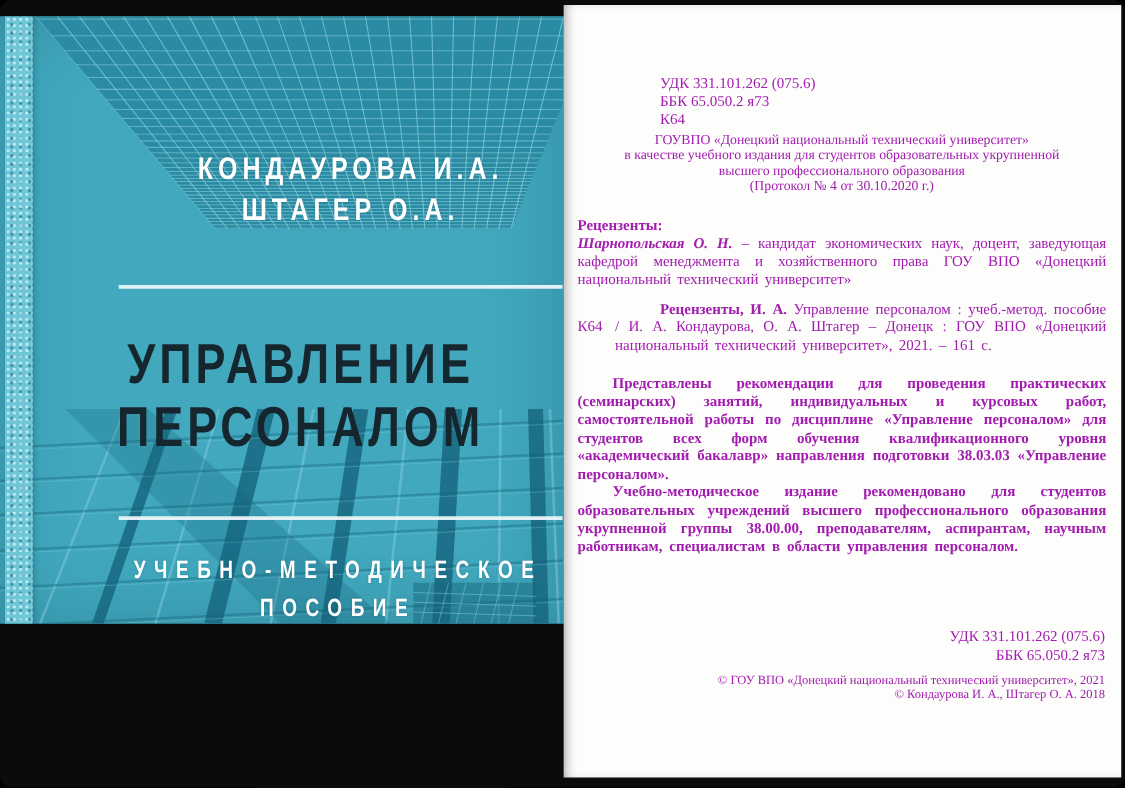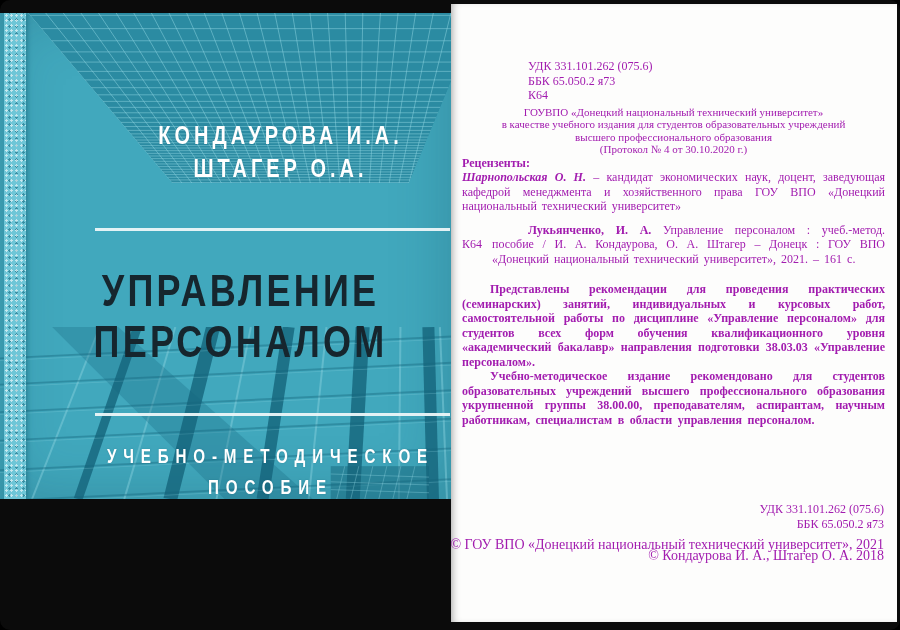--- a/index.html
+++ b/index.html
@@ -28,29 +28,29 @@
               color:var(--title-ink,#16262e);transform:translateX(15px) scaleX(.8);}
   .subtitle{top:428px;font-size:20px;line-height:31px;letter-spacing:9px;
             transform:translateX(45px) scaleX(.76);text-shadow:0 0 2px rgba(20,90,110,.35);}
 
   
   .page{position:absolute;left:451px;top:4px;width:446px;height:618px;background:#fdfdfc;
         color:#a21caf;box-shadow:inset 6px 0 10px -6px rgba(0,0,0,.45);
         padding:0 12px 0 11px;box-sizing:border-box;font-size:12px;line-height:14.5px;}
   .pg-class{margin:55px 0 0 66px;white-space:nowrap;}
   .pg-rec{margin-top:3px;text-align:center;font-size:11px;line-height:12.5px;}
-  .pg-reviewers{margin-top:0;text-align:justify;word-spacing:2px;}
+  .pg-reviewers{margin-top:17px;text-align:justify;word-spacing:2px;}
   .bold{font-weight:bold;} .bi{font-weight:bold;font-style:italic;}
   .card{position:relative;margin:9px 0 0 30px;text-align:justify;word-spacing:2px;text-indent:36px;}
   .card-sign{position:absolute;left:-30px;top:14.5px;text-indent:0;}
   .annot{margin-top:16px;text-align:justify;word-spacing:2.5px;font-weight:bold;}
   .annot p{margin:0;text-indent:28px;}
   .pg-footer{position:absolute;right:13px;top:498px;text-align:right;}
   .pg-footer .cls{white-space:nowrap;}
-  .copy{font-size:14px;line-height:11px;margin-top:8px;white-space:nowrap;}
+  .copy{font-size:10px;line-height:11px;margin-top:8px;white-space:nowrap;}
 </style>
 </head>
 <body>
 
 <div class="stage">
 
   <div class="cover">
     <svg id="cover-art" viewBox="0 0 450 622" preserveAspectRatio="none">
         <defs>
           <clipPath id="clipTop">
@@ -187,32 +187,32 @@
   <div class="page">
 
     <div class="pg-class">
       <div>УДК 331.101.262 (075.6)</div>
       <div>ББК 65.050.2 я73</div>
       <div>К64</div>
     </div>
 
     <div class="pg-rec">
       <div>ГОУВПО «Донецкий национальный технический университет»</div>
-      <div>в качестве учебного издания для студентов образовательных учреждений</div>
+      <div>в качестве учебного издания для студентов образовательных укрупненной</div>
       <div>высшего профессионального образования</div>
       <div>(Протокол № 4 от 30.10.2020 г.)</div>
     </div>
 
     <div class="pg-reviewers">
       <div class="bold">Рецензенты:</div>
       <div><span class="bi">Шарнопольская О. Н.</span> <span>– кандидат экономических наук, доцент, заведующая кафедрой менеджмента и хозяйственного права ГОУ ВПО «Донецкий национальный технический университет»</span></div>
     </div>
 
     <div class="card">
-      <span class="card-sign">К64</span><span class="bold">Лукьянченко, И. А.</span> <span>Управление персоналом : учеб.-метод. пособие / И. А. Кондаурова, О. А. Штагер – Донецк : ГОУ ВПО «Донецкий национальный технический университет», 2021. – 161 с.</span>
+      <span class="card-sign">К64</span><span class="bold">Рецензенты, И. А.</span> <span>Управление персоналом : учеб.-метод. пособие / И. А. Кондаурова, О. А. Штагер – Донецк : ГОУ ВПО «Донецкий национальный технический университет», 2021. – 161 с.</span>
     </div>
 
     <div class="annot">
       <p>Представлены рекомендации для проведения практических (семинарских) занятий, индивидуальных и курсовых работ, самостоятельной работы по дисциплине «Управление персоналом» для студентов всех форм обучения квалификационного уровня «академический бакалавр» направления подготовки 38.03.03 «Управление персоналом».</p>
       <p>Учебно-методическое издание рекомендовано для студентов образовательных учреждений высшего профессионального образования укрупненной группы 38.00.00, преподавателям, аспирантам, научным работникам, специалистам в области управления персоналом.</p>
     </div>
 
     <div class="pg-footer">
       <div class="cls">УДК 331.101.262 (075.6)</div>
       <div class="cls">ББК 65.050.2 я73</div>

